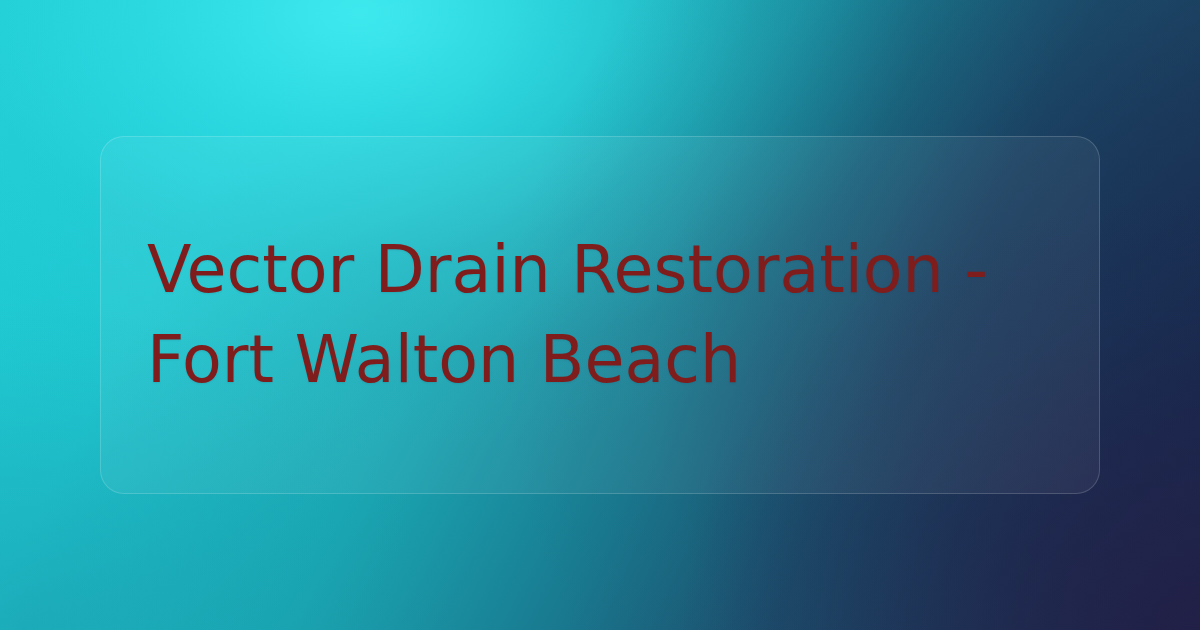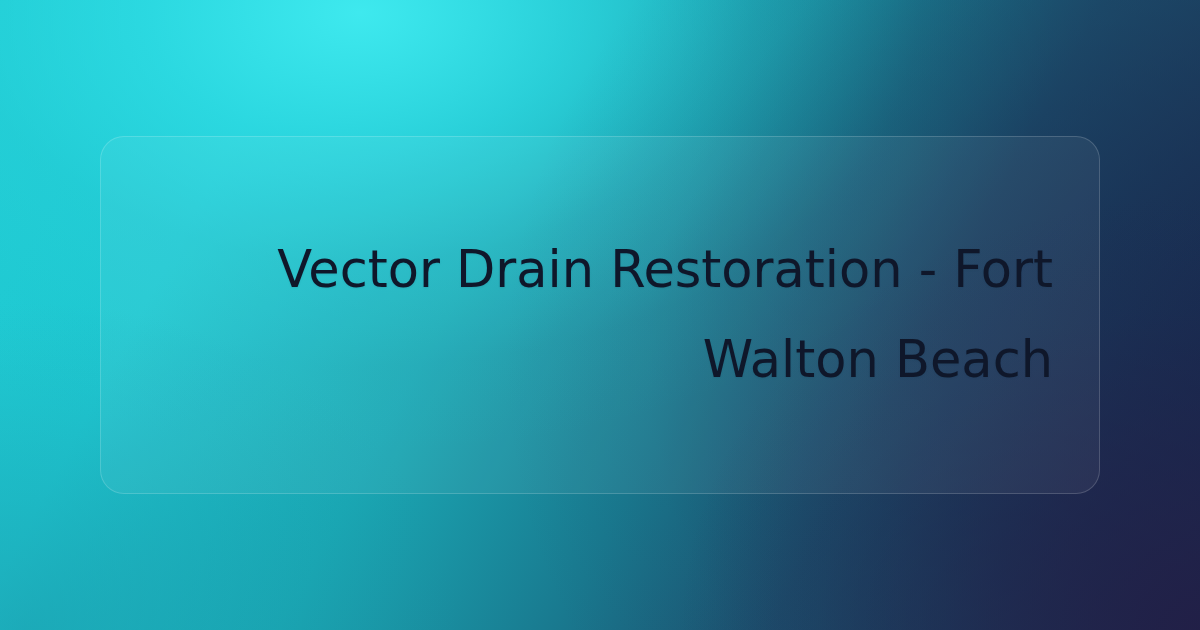--- a/index.html
+++ b/index.html
@@ -95,23 +95,23 @@
     border: 1px solid rgba(255, 255, 255, 0.17);
     display: flex;
     align-items: center;
     justify-content: center;
     padding: 0 46px;
   }
 
   .card-title {
     margin: 0;
     width: 100%;
-    text-align: right;
-    color: #0f172a;
-    font-size: 51px;
+    text-align: left;
+    color: #7f1d1d;
+    font-size: 65px;
     line-height: 90px;
     font-weight: 400;
     letter-spacing: 0px;
     word-wrap: break-word;
     text-shadow: 0 1px 2px rgba(10, 50, 70, 0.10);
   }
 </style>
 </head>
 <body>
 

